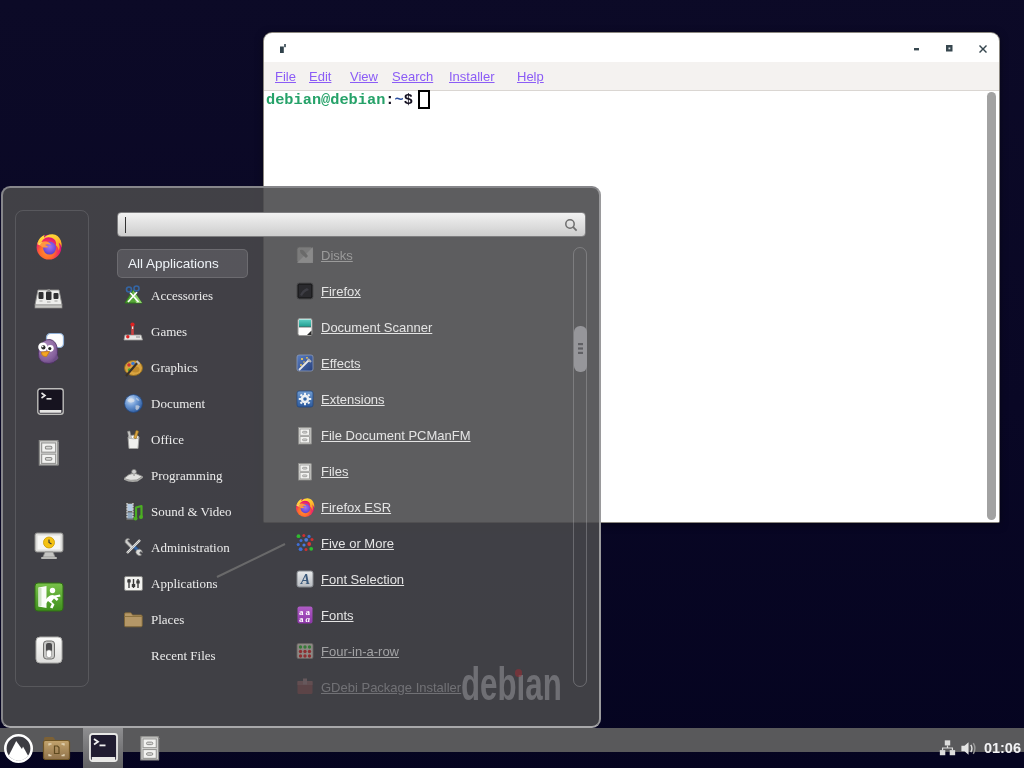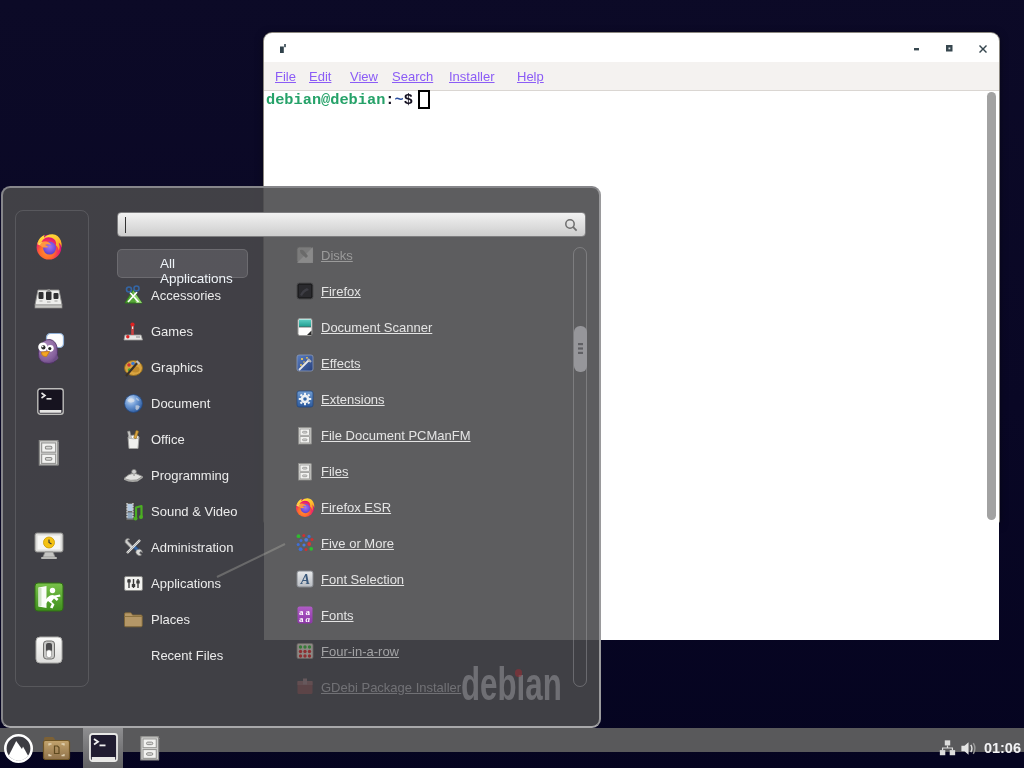--- a/index.html
+++ b/index.html
@@ -10,21 +10,21 @@
 #win{position:absolute;left:264px;top:33px;width:735px;height:489px;
  background:#fff;border-radius:8px 8px 1px 1px;
  box-shadow:0 0 0 1px #8c8880, 0 2px 8px rgba(0,0,0,.5);}
 #titlebar{position:absolute;left:0;top:0;width:735px;height:29px;
  background:linear-gradient(#faf9f8,#f0eeec);border-radius:8px 8px 0 0;}
 #title{position:absolute;left:0;top:6px;width:735px;text-align:center;
  font-size:15.5px;font-weight:bold;color:#46515b;}
 #menubar{position:absolute;left:0;top:29px;width:735px;height:28px;
  background:#f4f2f0;border-bottom:1px solid #dad6d2;}
 .mi{position:absolute;top:7px;font-size:13px;color:#8b5cf6;text-decoration:underline;}
-#tcontent{position:absolute;left:0;top:58px;width:735px;height:549px;background:#fff;}
+#tcontent{position:absolute;left:0;top:58px;width:735px;height:431px;background:#fff;}
 #prompt{position:absolute;left:2px;top:0px;font-family:"Liberation Mono",monospace;
  font-weight:bold;font-size:15.3px;line-height:19px;white-space:pre;}
 .pg{color:#26a269}.pk{color:#141021}.pb{color:#2b50a1}
 #cursor{position:absolute;left:153.5px;top:-1.5px;width:8px;height:15.5px;border:2px solid #000;}
 #tscroll{position:absolute;right:3px;top:1px;width:9px;height:428px;border-radius:5px;background:#a2a2a2;}
 
 #menu{position:absolute;left:1px;top:186px;width:596px;height:538px;
  background:rgba(72,72,74,0.885);border:2px solid #98989a;border-radius:9px;
  border-color:#86868a #9a9a9c #a8a8aa #86868a;}
 #wm{position:absolute;left:461px;top:661px;width:220px;color:rgba(195,195,200,0.36);
@@ -33,22 +33,22 @@
 #wmdot{position:absolute;left:514.5px;top:669px;width:7.5px;height:7.5px;border-radius:50%;
  background:rgba(150,45,52,0.58);}
 #favbox{position:absolute;left:15px;top:210px;width:72px;height:475px;
  border:1px solid rgba(160,160,164,0.25);border-radius:8px;}
 #search{position:absolute;left:117px;top:212px;width:469px;height:25px;box-sizing:border-box;
  background:linear-gradient(#f2f2f2,#cdcdcd);border:1px solid #7e7e80;border-radius:4px;}
 #scur{position:absolute;left:7px;top:4px;width:1px;height:16px;background:#333;}
 #allapps{position:absolute;left:117px;top:249px;width:129px;height:27px;
  background:rgba(255,255,255,0.115);border:1px solid rgba(255,255,255,0.13);
  border-radius:5px;}
-#allapps span{position:absolute;left:10px;top:6px;font-size:13.5px;color:#eef3f8;margin-left:32px;}
-.cat{position:absolute;left:151px;font-size:13px;color:#ebebeb;}
+#allapps span{position:absolute;left:10px;top:6px;font-size:13.5px;color:#eef3f8;}
+.cat{position:absolute;left:151px;font-size:13px;color:#ebebeb;font-family:Liberation Serif, serif;}
 .app{position:absolute;left:321px;font-size:13px;color:#e4e4e4;text-decoration:underline;}
 .cicon{position:absolute;left:123px;width:21px;height:21px;}
 .aicon{position:absolute;left:295px;width:20px;height:20px;}
 #strack{position:absolute;left:573px;top:247px;width:14px;height:440px;box-sizing:border-box;
  border:1px solid rgba(185,185,190,0.35);border-radius:7px;}
 #sthumb{position:absolute;left:573.5px;top:326px;width:13px;height:46px;background:#96969a;border-radius:6px;}
 
 #bar{position:absolute;left:0;top:728px;width:1024px;height:24px;background:#59595b;}
 #tbtn{position:absolute;left:83px;top:0px;width:40px;height:40px;
  background:linear-gradient(#8e8e90,#626264);}

